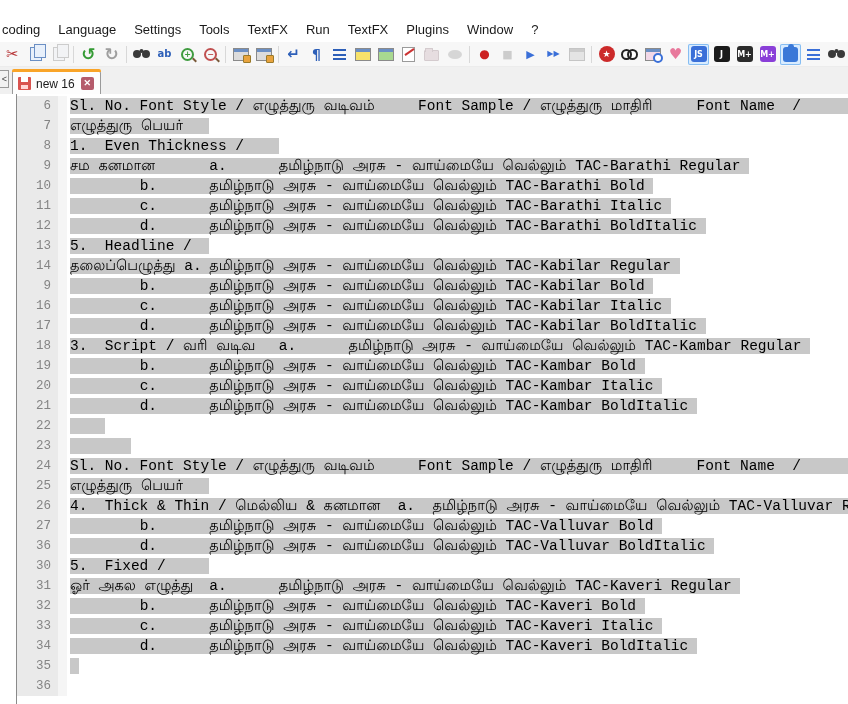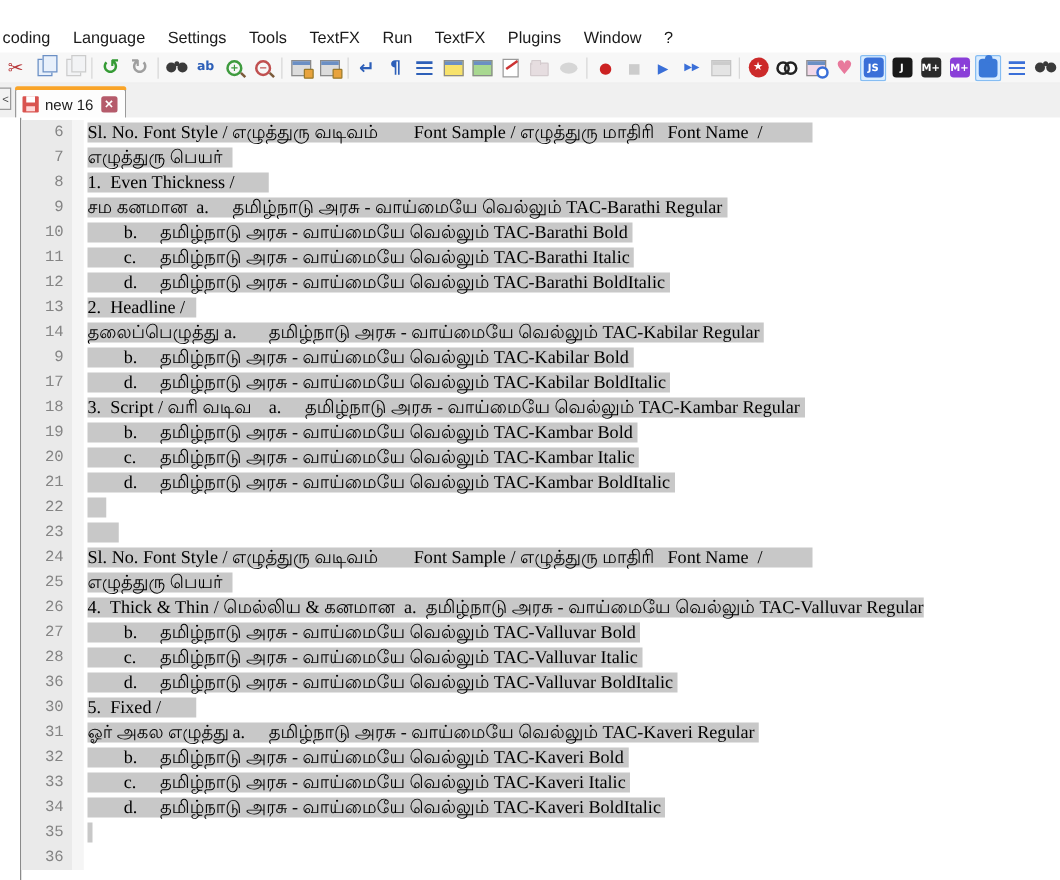--- a/index.html
+++ b/index.html
@@ -99,21 +99,21 @@
     border-right:1px solid #8a8a8a;}
   .lines{position:absolute;left:17px;top:2px;right:0;}
   .line{height:20px;display:flex;align-items:stretch;}
   .ln{
     width:34px;flex:0 0 auto;background:#eaeaea;color:#848484;text-align:right;
     padding-right:7px;font-family:"Liberation Mono",monospace;font-size:12.5px;
     line-height:20px;
   }
   .fold{width:9px;flex:0 0 auto;background:#f5f5f5;}
   .txt{
-    flex:1;white-space:pre;overflow:hidden;font-family:Liberation Serif, serif;
+    flex:1;white-space:pre;overflow:hidden;font-family:Liberation Mono, monospace;
     font-size:14.5px;line-height:20px;color:#000;tab-size:8;padding-left:3px;
   }
   .txt .hl{background:#c8c8c8;}
 </style>
 </head>
 <body>
 
 <div class="titlepad"></div>
 
 <div class="menubar">
@@ -301,33 +301,38 @@
         <span class="txt"><span class="hl">	c.	தமிழ்நாடு அரசு - வாய்மையே வெல்லும் TAC-Barathi Italic </span></span>
       </div>
       <div class="line">
         <span class="ln">12</span>
         <span class="fold"></span>
         <span class="txt"><span class="hl">	d.	தமிழ்நாடு அரசு - வாய்மையே வெல்லும் TAC-Barathi BoldItalic </span></span>
       </div>
       <div class="line">
         <span class="ln">13</span>
         <span class="fold"></span>
-        <span class="txt"><span class="hl">2.  Headline / 	</span></span>
+        <span class="txt"><span class="hl">5.  Headline / 	</span></span>
       </div>
       <div class="line">
         <span class="ln">14</span>
         <span class="fold"></span>
         <span class="txt"><span class="hl">தலைப்பெழுத்து a.	தமிழ்நாடு அரசு - வாய்மையே வெல்லும் TAC-Kabilar Regular </span></span>
       </div>
       <div class="line">
         <span class="ln">9</span>
         <span class="fold"></span>
         <span class="txt"><span class="hl">	b.	தமிழ்நாடு அரசு - வாய்மையே வெல்லும் TAC-Kabilar Bold </span></span>
       </div>
       <div class="line">
+        <span class="ln">16</span>
+        <span class="fold"></span>
+        <span class="txt"><span class="hl">	c.	தமிழ்நாடு அரசு - வாய்மையே வெல்லும் TAC-Kabilar Italic </span></span>
+      </div>
+      <div class="line">
         <span class="ln">17</span>
         <span class="fold"></span>
         <span class="txt"><span class="hl">	d.	தமிழ்நாடு அரசு - வாய்மையே வெல்லும் TAC-Kabilar BoldItalic </span></span>
       </div>
       <div class="line">
         <span class="ln">18</span>
         <span class="fold"></span>
         <span class="txt"><span class="hl">3.  Script / வரி வடிவ	a.	தமிழ்நாடு அரசு - வாய்மையே வெல்லும் TAC-Kambar Regular </span></span>
       </div>
       <div class="line">
@@ -369,25 +374,20 @@
         <span class="ln">26</span>
         <span class="fold"></span>
         <span class="txt"><span class="hl">4.  Thick &amp; Thin / மெல்லிய &amp; கனமான  a.  தமிழ்நாடு அரசு - வாய்மையே வெல்லும் TAC-Valluvar Regular</span></span>
       </div>
       <div class="line">
         <span class="ln">27</span>
         <span class="fold"></span>
         <span class="txt"><span class="hl">	b.	தமிழ்நாடு அரசு - வாய்மையே வெல்லும் TAC-Valluvar Bold </span></span>
       </div>
       <div class="line">
-        <span class="ln">28</span>
-        <span class="fold"></span>
-        <span class="txt"><span class="hl">	c.	தமிழ்நாடு அரசு - வாய்மையே வெல்லும் TAC-Valluvar Italic </span></span>
-      </div>
-      <div class="line">
         <span class="ln">36</span>
         <span class="fold"></span>
         <span class="txt"><span class="hl">	d.	தமிழ்நாடு அரசு - வாய்மையே வெல்லும் TAC-Valluvar BoldItalic </span></span>
       </div>
       <div class="line">
         <span class="ln">30</span>
         <span class="fold"></span>
         <span class="txt"><span class="hl">5.  Fixed / 	</span></span>
       </div>
       <div class="line">

